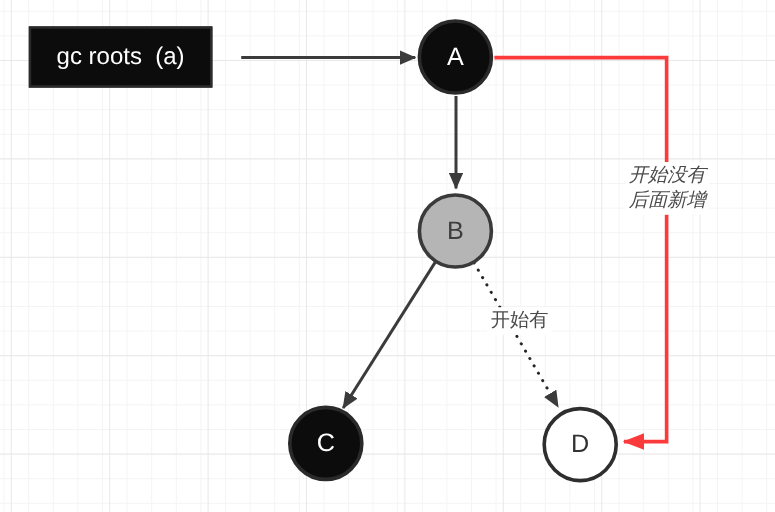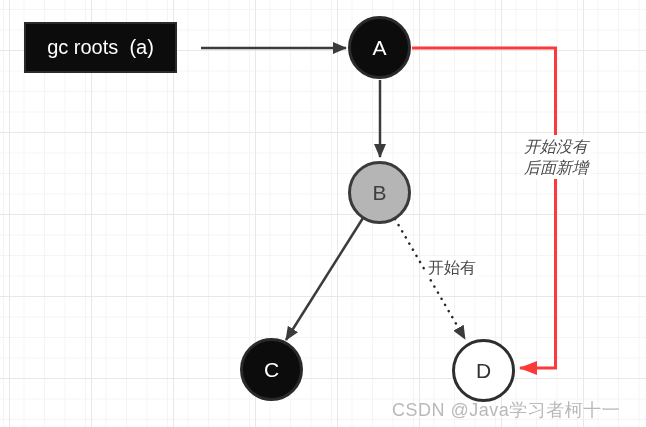--- a/index.html
+++ b/index.html
@@ -60,21 +60,21 @@
     transform: translateX(-50%);
     background: #ffffff;
     color: #4a4a4a;
     font-size: 16px;
     line-height: 21px;
     text-align: center;
     padding: 1px 3px;
     white-space: nowrap;
   }
   .anno-added   { left: 556px; top: 135px; font-style: italic; }
-  .anno-removed { left: 433px; top: 256px; margin-left: 19px; }
+  .anno-removed { left: 433px; top: 256px; }
 
   .watermark {
     position: absolute;
     left: 392px; top: 398px;
     color: #b9b9b9;
     font-size: 18px;
     letter-spacing: 0.5px;
     white-space: nowrap;
     text-shadow: 0 1px 0 #ffffff;
   }
@@ -114,15 +114,14 @@
     <div>开始有</div>
   </div>
 
   <div class="gc-box">gc roots  (a)</div>
 
   <div class="node node-a">A</div>
   <div class="node node-b">B</div>
   <div class="node node-c">C</div>
   <div class="node node-d">D</div>
 
-  <div class="watermark">CSDN @Java学习者柯十一</div>
 
 </div>
 
 </body></html>

